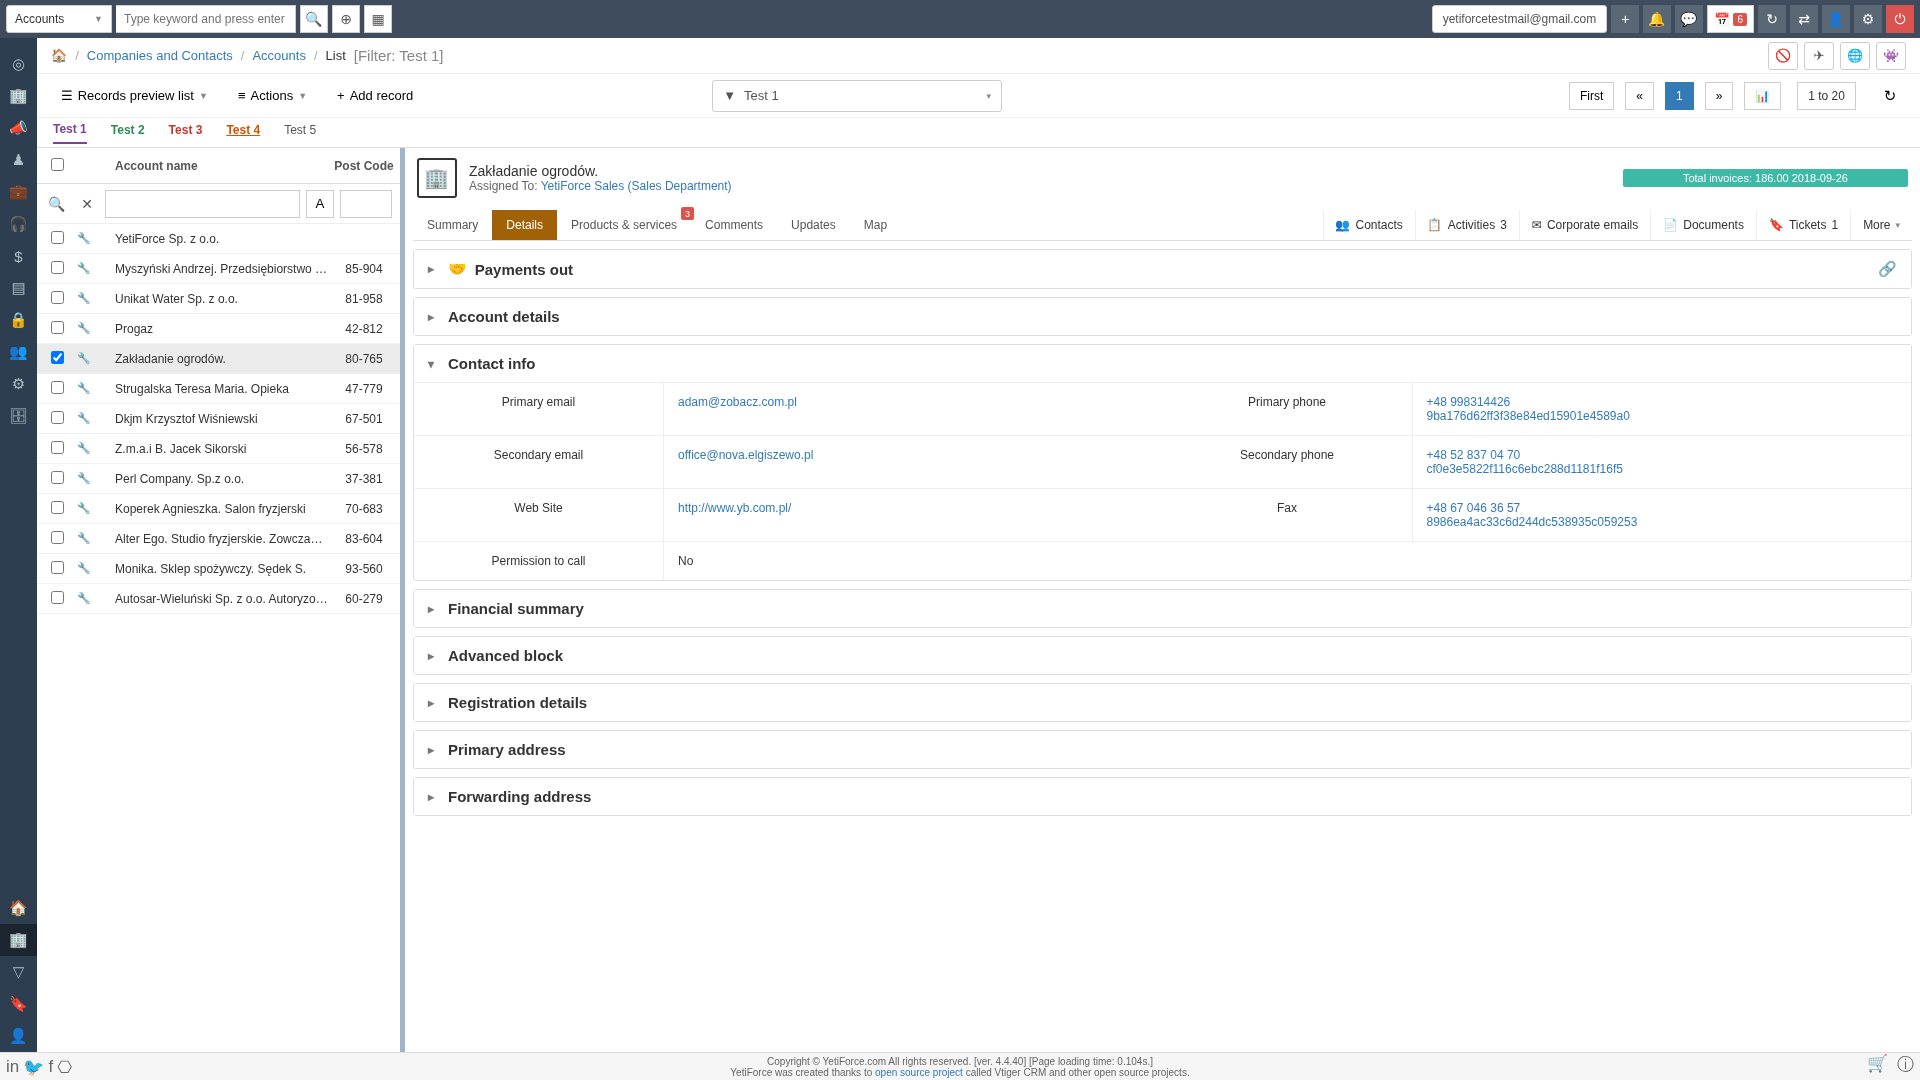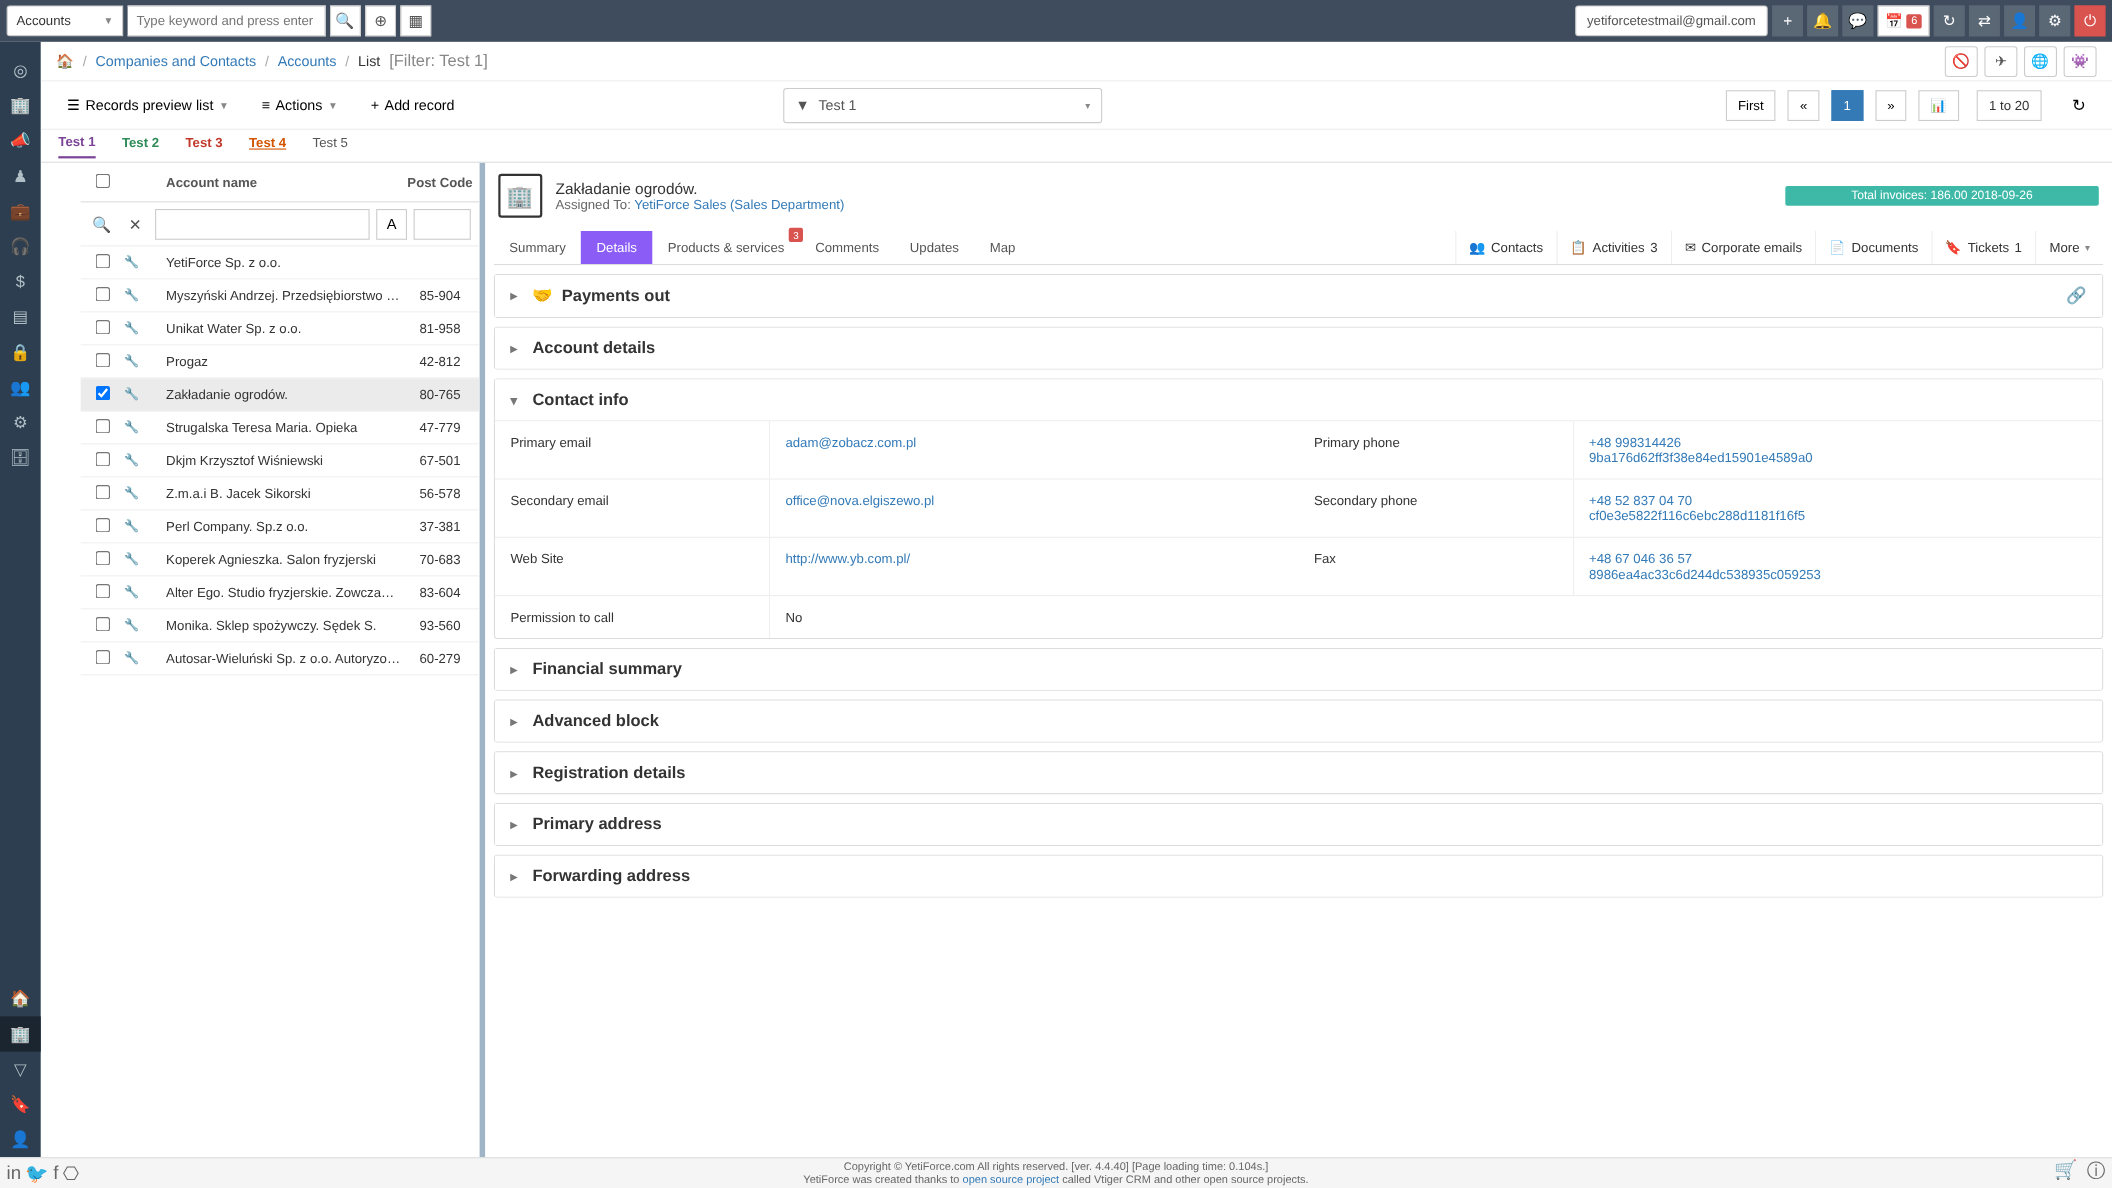--- a/index.html
+++ b/index.html
@@ -42,21 +42,21 @@
 .refresh-btn { width: 32px; height: 30px; border: none; background: transparent; cursor: pointer; margin-left: 8px; font-size: 15px; }
 
 .tabs { display: flex; gap: 24px; padding: 0 16px; height: 30px; align-items: center; border-bottom: 1px solid #ddd; font-size: 12px; }
 .tab { cursor: pointer; padding-bottom: 6px; }
 .tab.t1 { color: #7b4397; font-weight: bold; border-bottom: 2px solid #7b4397; }
 .tab.t2 { color: #2e8b57; font-weight: bold; }
 .tab.t3 { color: #c0392b; font-weight: bold; }
 .tab.t4 { color: #d35400; font-weight: bold; text-decoration: underline; }
 .tab.t5 { color: #555; }
 
-.content { display: flex; flex: 1; overflow: hidden; padding-left: 36px; }
+.content { display: flex; flex: 1; overflow: hidden; }
 
 .listpane { width: 368px; border-right: 5px solid #a0b4c8; display: flex; flex-direction: column; overflow: hidden; }
 .listheader { display: flex; height: 36px; align-items: center; border-bottom: 1px solid #ddd; font-weight: bold; font-size: 12px; color: #555; }
 .col-check { width: 40px; text-align: center; }
 .col-gear { width: 30px; }
 .col-name { flex: 1; padding-left: 8px; }
 .col-post { width: 72px; text-align: center; }
 .listsearch { display: flex; height: 40px; align-items: center; gap: 6px; padding: 0 8px; border-bottom: 1px solid #eee; }
 .ls-icon { width: 24px; text-align: center; cursor: pointer; font-size: 14px; color: #555; }
 .ls-input { flex: 1; height: 28px; border: 1px solid #ccc; padding: 0 6px; }
@@ -70,34 +70,34 @@
 .detailpane { flex: 1; overflow-y: auto; padding: 6px 8px 20px; }
 .record-head { display: flex; align-items: center; gap: 12px; padding: 4px; }
 .rec-icon { width: 40px; height: 40px; border: 2px solid #333; border-radius: 3px; display: flex; align-items: center; justify-content: center; font-size: 20px; }
 .rec-title { font-size: 14px; color: #333; }
 .rec-assigned { font-size: 12px; color: #666; }
 .rec-assigned a { color: #337ab7; text-decoration: none; }
 .invoice-pill { margin-left: auto; background: #3eb9a8; color: #fff; font-size: 11px; padding: 3px 60px; border-radius: 2px; }
 
 .rectabs { display: flex; border-bottom: 1px solid #ddd; margin-top: 8px; font-size: 12px; align-items: center; }
 .rectab { padding: 8px 14px; cursor: pointer; color: #555; position: relative; }
-.rectab.active { background: #8b5cf6; color: #fff; }
+.rectab.active { background: #a16207; color: #fff; }
 .rectab .badge-sm { position: absolute; top: -3px; right: -3px; background: #d9534f; color: #fff; font-size: 9px; width: 13px; height: 13px; border-radius: 2px; display: flex; align-items: center; justify-content: center; }
 .rectab-right { margin-left: auto; display: flex; gap: 0; }
 .rectab-r { padding: 8px 12px; border-left: 1px solid #eee; cursor: pointer; display: flex; align-items: center; gap: 5px; white-space: nowrap; }
 
 .block { border: 1px solid #ddd; margin-top: 8px; border-radius: 3px; }
 .block-head { padding: 10px 14px; font-weight: bold; font-size: 15px; display: flex; align-items: center; gap: 8px; cursor: pointer; background: #fff; }
 .block-head .chev { font-size: 12px; color: #777; width: 12px; }
 .block-head .link-icon { margin-left: auto; font-size: 15px; color: #666; }
 .block-body { border-top: 1px solid #eee; }
 .field-row { display: flex; border-bottom: 1px solid #eee; }
 .field-row:last-child { border-bottom: none; }
 .field-cell { flex: 1; display: flex; }
-.field-label { width: 250px; text-align: left; padding: 12px 14px; font-size: 12px; color: #333; font-weight: 500; border-right: 1px solid #eee; }
+.field-label { width: 250px; text-align: center; padding: 12px 14px; font-size: 12px; color: #333; font-weight: 500; border-right: 1px solid #eee; }
 .field-value { flex: 1; padding: 12px 14px; font-size: 12px; }
 .field-value a { color: #337ab7; text-decoration: none; display: block; }
 
 .footer { height: 28px; background: #f5f5f5; border-top: 1px solid #ddd; display: flex; align-items: center; justify-content: center; flex-direction: column; font-size: 10px; color: #666; position: relative; }
 .footer-left { position: absolute; left: 6px; display: flex; gap: 4px; font-size: 17px; bottom: 2px; }
 .footer-right { position: absolute; right: 6px; display: flex; gap: 8px; font-size: 17px; bottom: 4px; }
 .footer a { color: #337ab7; text-decoration: none; }
 
 .caret { font-size: 9px; color: #888; }
 </style>

